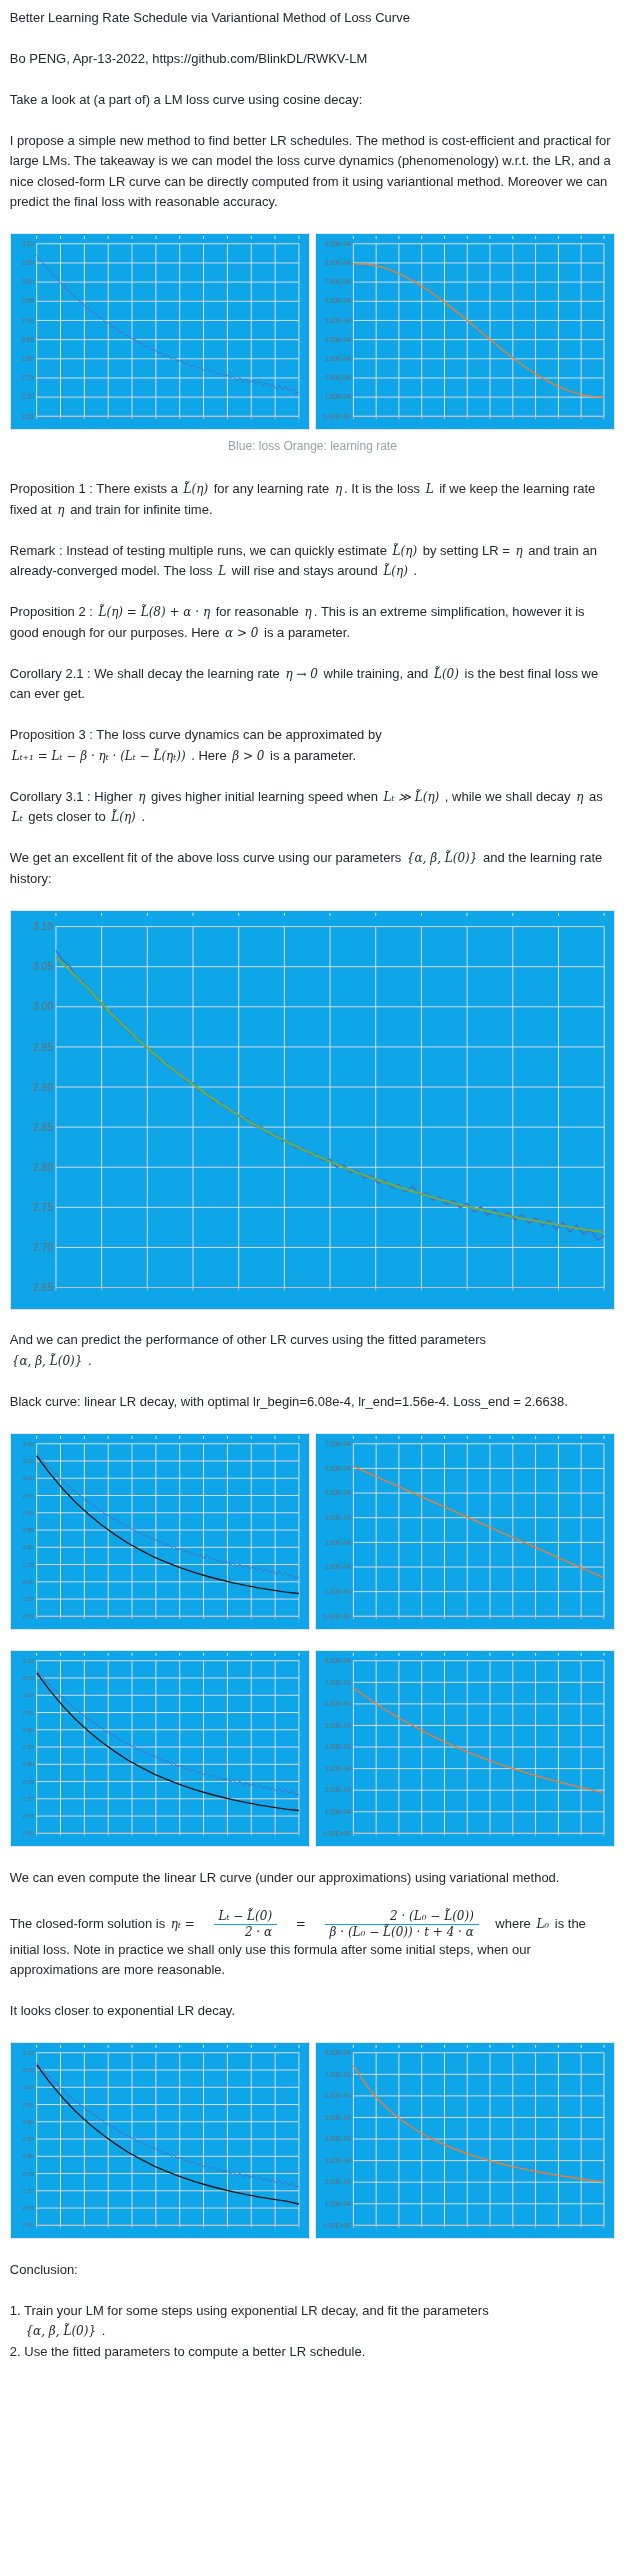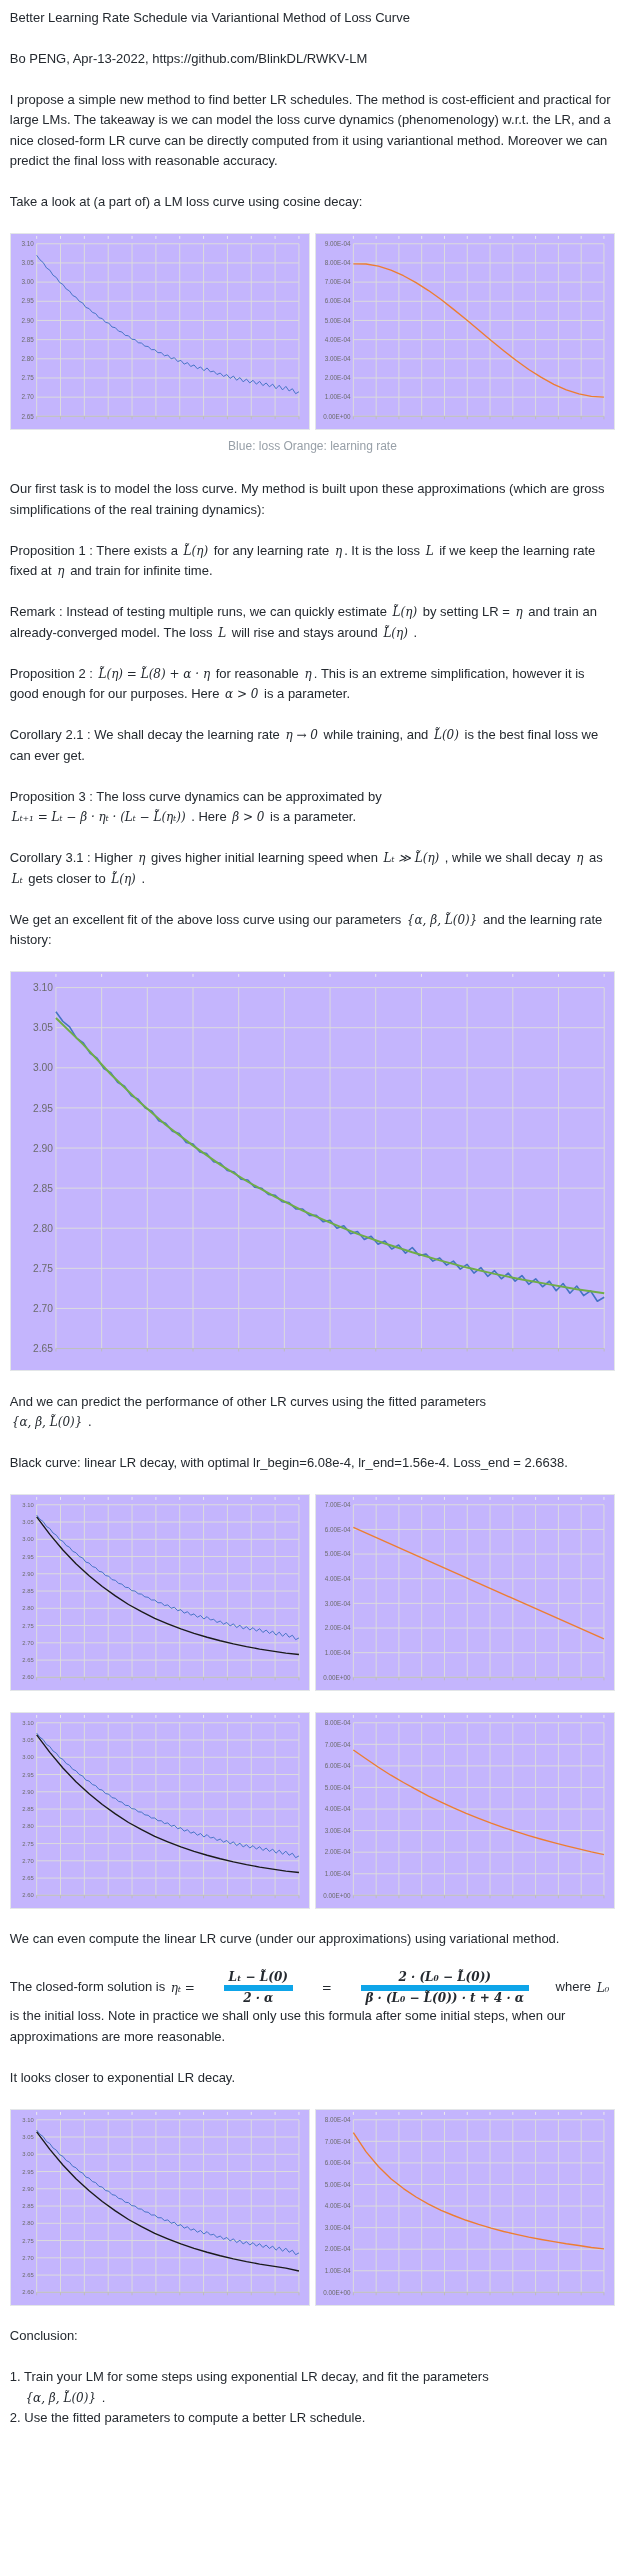--- a/index.html
+++ b/index.html
@@ -15,32 +15,31 @@
   .math{
     font-family:"DejaVu Serif", serif;
     font-style:italic;
     font-size:12px;
     white-space:nowrap;
     padding:0 2px;
   }
   .frac{
     display:inline-block;
     vertical-align:middle;
-    text-align:center;
+    text-align:right;
     line-height:1.25;
-    margin:0 21px;
-    font-weight:bold;
+    margin:0 11px;
   }
   .frac .fn{display:block;padding:0 4.9px;}
-  .frac .fd{display:block;border-top:6px solid #0ea5e9;padding:0 4.9px;}
+  .frac .fd{display:block;border-top:1px solid #0ea5e9;padding:0 4.9px;}
   .chart-row{display:flex;gap:5.9px;margin:0 0 20.5px 0;}
   .chart-row.tight{margin-bottom:5.9px;}
   .chartbox{
     border:1px solid #e3e6e8;
-    background:#c4b5fd;
+    background:#0ea5e9;
     box-sizing:border-box;
     overflow:hidden;
   }
   .cb-small{width:300px;height:197px;}
   .cb-big{width:605px;height:400px;margin:0 0 20.5px 0;}
   .caption{
     text-align:center;
     color:#98a0a8;
     font-size:12px;
     margin:0 0 22.5px 0;
@@ -50,23 +49,23 @@
 </style>
 </head>
 <body>
 
 <div class="doc">
 
   <p class="para">Better Learning Rate Schedule via Variantional Method of Loss Curve</p>
 
   <p class="para">Bo PENG, Apr-13-2022, https://github.com/BlinkDL/RWKV-LM</p>
 
+  <p class="para">Take a look at (a part of) a LM loss curve using cosine decay:</p>
+
   <p class="para">I propose a simple new method to find better LR schedules. The method is cost-efficient and practical for large LMs. The takeaway is we can model the loss curve dynamics (phenomenology) w.r.t. the LR, and a nice closed-form LR curve can be directly computed from it using variantional method. Moreover we can predict the final loss with reasonable accuracy.</p>
-
-  <p class="para">Take a look at (a part of) a LM loss curve using cosine decay:</p>
 
   <div class="chart-row tight">
     <div class="chartbox cb-small"><svg width="298" height="195" viewBox="0 0 305 200" style="font-size:13.5px">
           <line x1="26" y1="10" x2="295" y2="10" stroke="#dcdcdc" stroke-width="1"></line>
           <text x="23" y="12.275" text-anchor="end" font-size="6.5" fill="#6b6b6b" font-family="&quot;Liberation Sans&quot;, sans-serif">3.10</text>
           <line x1="26" y1="29.666666666666668" x2="295" y2="29.666666666666668" stroke="#dcdcdc" stroke-width="1"></line>
           <text x="23" y="31.941666666666666" text-anchor="end" font-size="6.5" fill="#6b6b6b" font-family="&quot;Liberation Sans&quot;, sans-serif">3.05</text>
           <line x1="26" y1="49.333333333333336" x2="295" y2="49.333333333333336" stroke="#dcdcdc" stroke-width="1"></line>
           <text x="23" y="51.608333333333334" text-anchor="end" font-size="6.5" fill="#6b6b6b" font-family="&quot;Liberation Sans&quot;, sans-serif">3.00</text>
           <line x1="26" y1="69" x2="295" y2="69" stroke="#dcdcdc" stroke-width="1"></line>
@@ -178,21 +177,20 @@
           <line x1="271.6363636363636" y1="2" x2="271.6363636363636" y2="5" stroke="#ececec" stroke-width="1"></line>
           <line x1="295" y1="10" x2="295" y2="187" stroke="#dcdcdc" stroke-width="1"></line>
           <line x1="295" y1="187" x2="295" y2="190" stroke="#bdbdbd" stroke-width="1"></line>
           <line x1="295" y1="2" x2="295" y2="5" stroke="#ececec" stroke-width="1"></line>
           <line x1="38" y1="187" x2="295" y2="187" stroke="#bdbdbd" stroke-width="1"></line>
           <polyline points="38.0,30.6 50.9,30.8 63.7,33.0 76.5,37.1 89.4,42.8 102.3,49.9 115.1,58.0 128.0,67.2 140.8,77.3 153.7,87.7 166.5,98.5 179.3,109.3 192.2,119.7 205.1,129.8 217.9,139.0 230.8,147.1 243.6,154.2 256.4,159.9 269.3,164.0 282.1,166.5 295.0,167.3" fill="none" stroke="#ED7D31" stroke-width="1.4" stroke-linejoin="round"></polyline>
         </svg></div>
   </div>
   <div class="caption">Blue: loss Orange: learning rate</div>
 
-  <p class="para">Our first task is to model the loss curve. My method is built upon these approximations (which are gross simplifications of the real training dynamics):</p>
 
   <p class="para">Proposition 1 : There exists a <span class="math">L̃(η)</span> for any learning rate <span class="math">η</span>. It is the loss <span class="math">L</span> if we keep the learning rate fixed at <span class="math">η</span> and train for infinite time.</p>
 
   <p class="para">Remark : Instead of testing multiple runs, we can quickly estimate <span class="math">L̃(η)</span> by setting LR = <span class="math">η</span> and train an already-converged model. The loss <span class="math">L</span> will rise and stays around <span class="math">L̃(η)</span> .</p>
 
   <p class="para">Proposition 2 : <span class="math">L̃(η) = L̃(8) + α · η</span> for reasonable <span class="math">η</span>. This is an extreme simplification, however it is good enough for our purposes. Here <span class="math">α &gt; 0</span> is a parameter.</p>
 
   <p class="para">Corollary 2.1 : We shall decay the learning rate <span class="math">η → 0</span> while training, and <span class="math">L̃(0)</span> is the best final loss we can ever get.</p>
 
   <p class="para">Proposition 3 : The loss curve dynamics can be approximated by<br><span class="math">Lₜ₊₁ = Lₜ − β · ηₜ · (Lₜ − L̃(ηₜ))</span> . Here <span class="math">β &gt; 0</span> is a parameter.</p>

